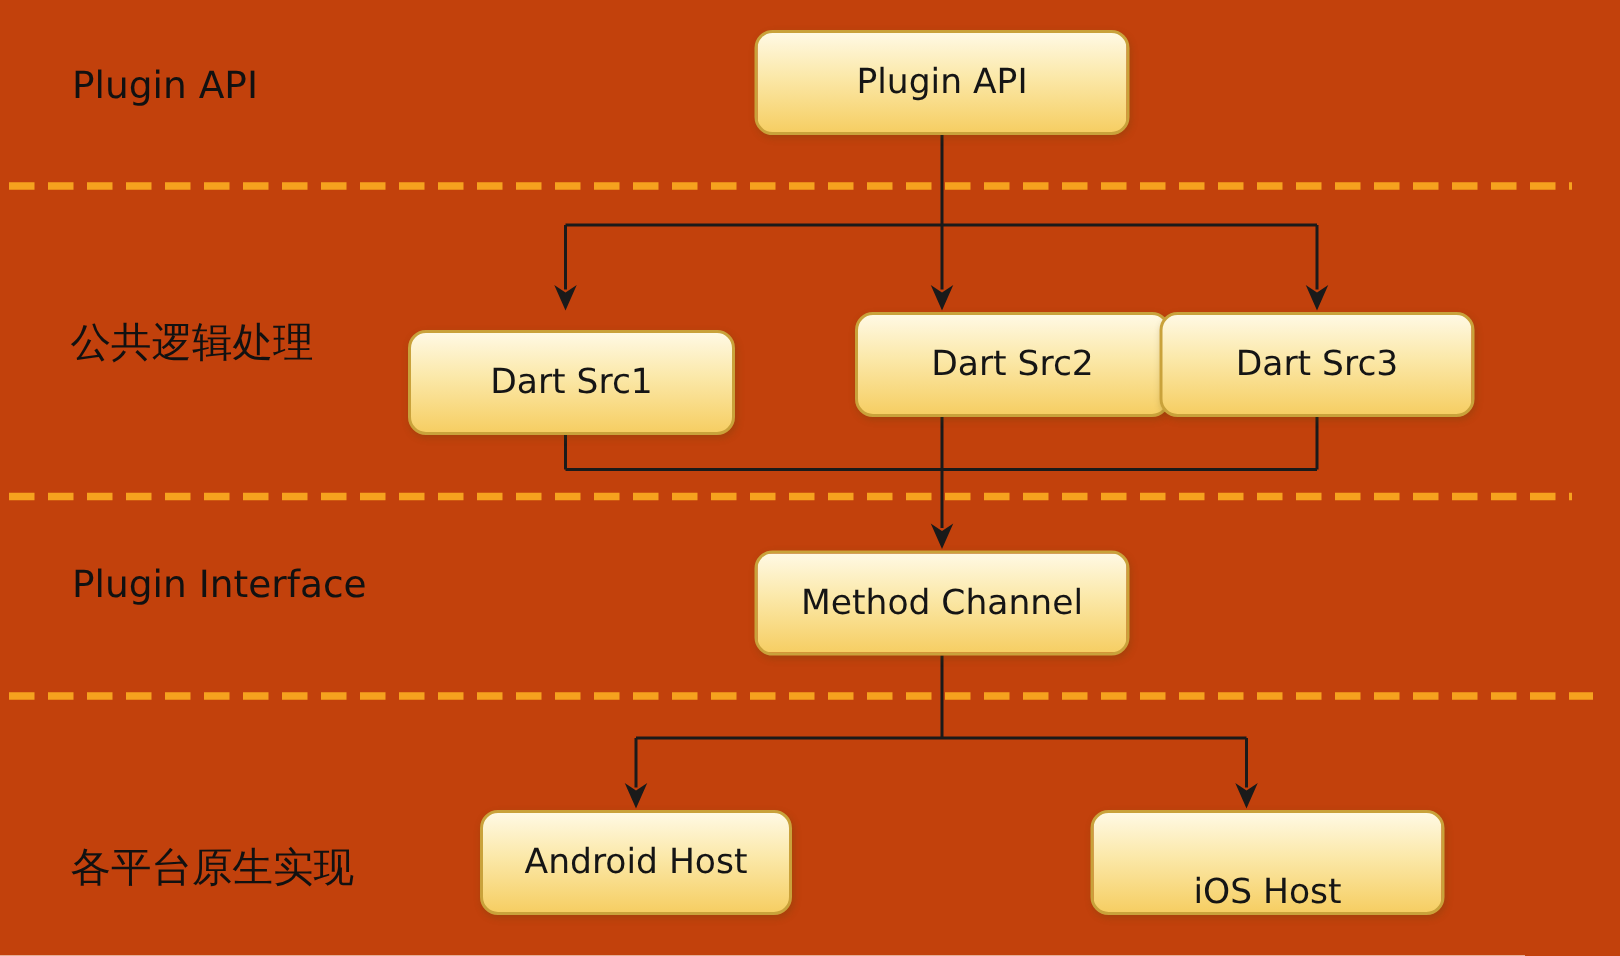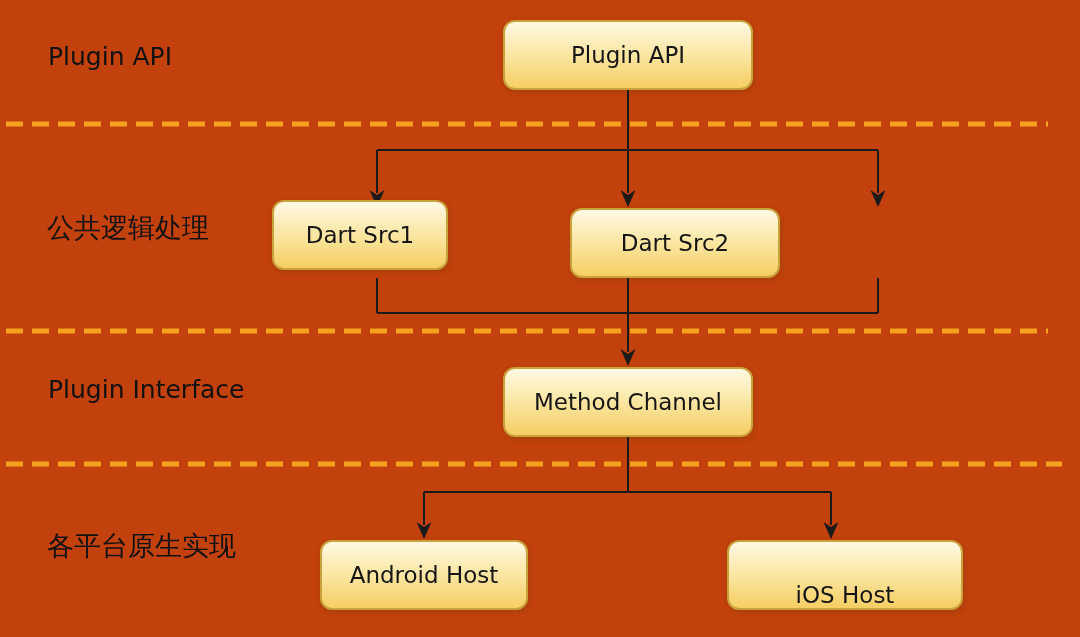--- a/index.html
+++ b/index.html
@@ -63,34 +63,37 @@
     <polygon class="arrow" points="628,366 620.5,349 628,354 635.5,349"></polygon>
 
     <path class="flow" d="M628,437 V492 M424,492 H831 M424,492 V525 M831,492 V525"></path>
     <polygon class="arrow" points="424,539 416.5,522 424,527 431.5,522"></polygon>
     <polygon class="arrow" points="831,539 823.5,522 831,527 838.5,522"></polygon>
   </svg>
 
   <div class="row-label en" style="top:42px;">Plugin API</div>
   <div class="row-label zh" style="left:47px;top:210px;">公共逻辑处理</div>
   <div class="row-label en" style="top:375px;text-align:center;">Plugin Interface</div>
-  <div class="row-label zh" style="left:47px;top:528px;">各平台原生实现</div>
+  <div class="row-label zh" style="left:47px;top:560px;">各平台原生实现</div>
 
   <div class="node" style="left:503px;top:20px;width:250px;">
     <span>Plugin API</span>
   </div>
 
-  <div class="node" style="left:272px;top:200px;width:176px;align-items:center;">
+  <div class="node" style="left:272px;top:220px;width:218px;align-items:center;">
     <span>Dart Src1</span>
   </div>
 
   <div class="node" style="left:523px;top:208px;width:210px;margin-left:47px;">
     <span>Dart Src2</span>
   </div>
 
+  <div class="node" style="left:773px;top:208px;width:210px;">
+    <span>Dart Src3</span>
+  </div>
 
   <div class="node" style="left:503px;top:367px;width:250px;">
     <span>Method Channel</span>
   </div>
 
   <div class="node" style="left:320px;top:540px;width:208px;">
     <span>Android Host</span>
   </div>
 
   <div class="node" style="left:727px;top:540px;width:236px;align-items:flex-end;">

